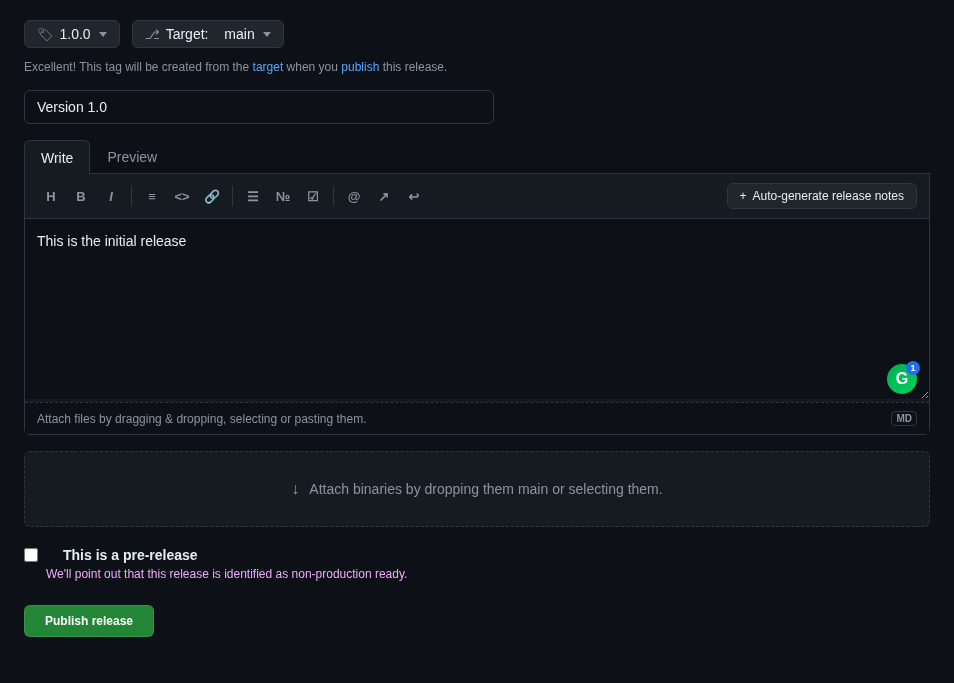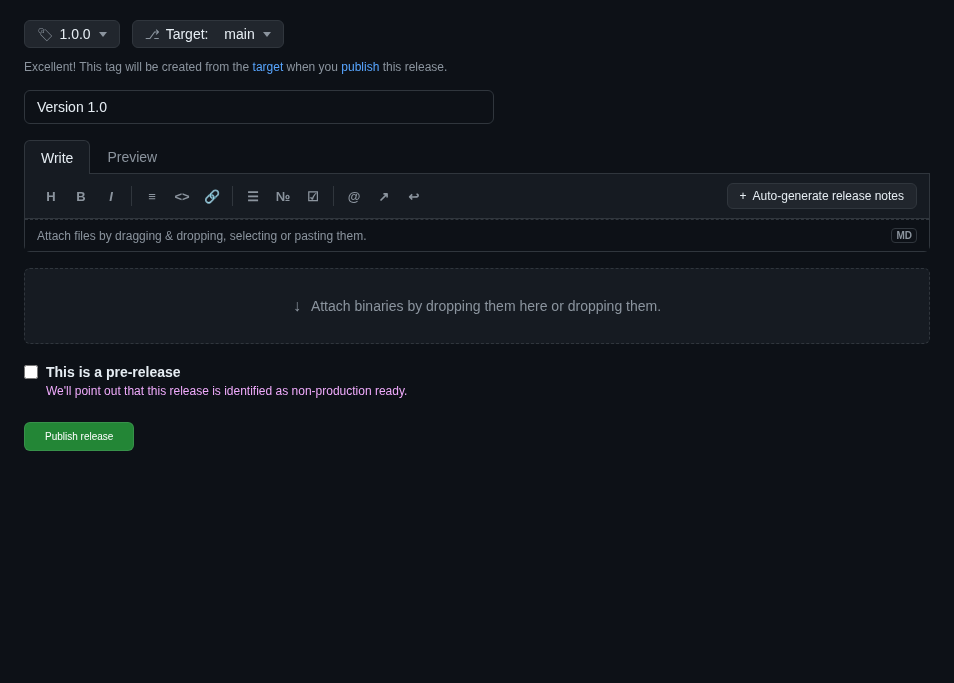--- a/index.html
+++ b/index.html
@@ -207,21 +207,21 @@
     
     .pre-release-section {
       margin-top: 20px;
       display: flex;
       flex-direction: column;
       gap: 4px;
     }
     .pre-release-label {
       display: flex;
       align-items: center;
-      gap: 8px;
+      gap: 25px;
       cursor: pointer;
       font-weight: 600;
       font-size: 14px;
       color: #e6edf3;
     }
     .pre-release-label input[type="checkbox"] {
       width: 14px;
       height: 14px;
       cursor: pointer;
       accent-color: #238636;
@@ -239,22 +239,22 @@
       gap: 10px;
       margin-top: 24px;
     }
     .btn-publish {
       padding: 8px 20px;
       background-color: #238636;
       color: #ffffff;
       border: 1px solid rgba(240,246,252,0.1);
       border-radius: 6px;
       cursor: pointer;
-      font-size: 10px;
-      font-weight: 400;
+      font-size: 12px;
+      font-weight: 700;
       text-align: right;
     }
     .btn-draft {
       padding: 8px 20px;
       background-color: #21262d;
       color: #e6edf3;
       border: 1px solid #30363d;
       border-radius: 6px;
       cursor: pointer;
       font-size: 14px;
@@ -357,31 +357,40 @@
     <button class="toolbar-btn" title="Mention">@</button>
     <button class="toolbar-btn" title="Reference">↗</button>
     <button class="toolbar-btn" title="Undo">↩</button>
     <div class="toolbar-spacer"></div>
     <button class="auto-generate-btn">
       <span>+</span>
       <span>Auto-generate release notes</span>
     </button>
   </div>
 
+  <div class="textarea-wrapper">
+    <textarea class="editor-textarea" style="">This is the initial release</textarea>
+    <div class="grammarly-float">
+      <div class="grammarly-circle">
+        <span>G</span>
+        <div class="grammarly-notification">1</div>
+      </div>
+    </div>
+  </div>
 
   <div class="attach-area">
     <span>Attach files by dragging &amp; dropping, selecting or pasting them.</span>
     <span class="md-badge">MD</span>
   </div>
 </div>
 
 
 <div class="binaries-area">
   <span style="color:#8b949e; font-size:16px;">↓</span>
-  <span>Attach binaries by dropping them here or dropping them.</span>
+  <span>Attach binaries by dropping them main or selecting them.</span>
 </div>
 
 
 <div class="pre-release-section">
   <label class="pre-release-label">
     <input type="checkbox" style="">
     <span>This is a pre-release</span>
   </label>
   <p class="pre-release-desc">We'll point out that this release is identified as non-production ready.</p>
 </div>

